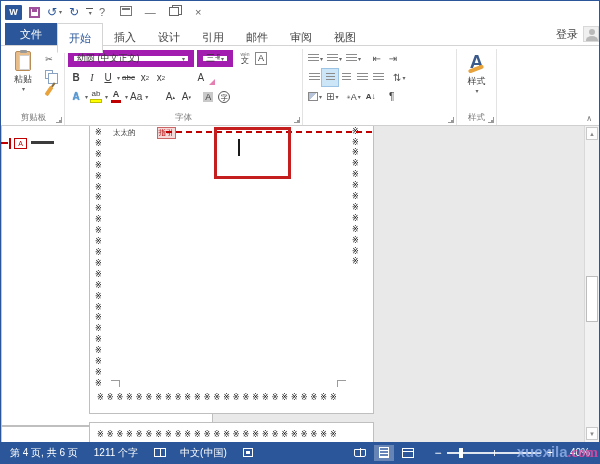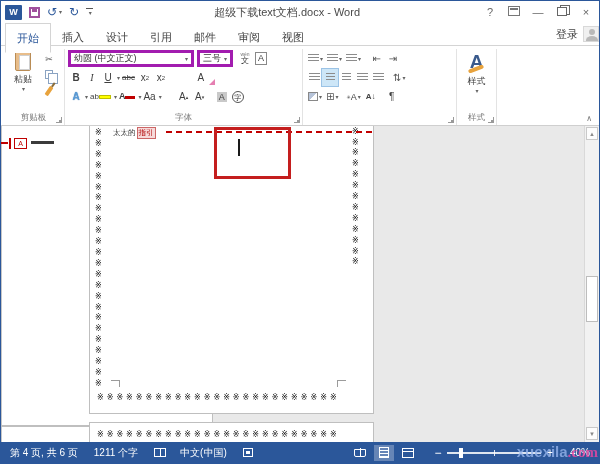--- a/index.html
+++ b/index.html
@@ -54,31 +54,31 @@
   .clipboard-ic::after { content:""; position:absolute; left:3px; top:3px; width:9px; height:13px; background:#fff; border:1px solid #cfcfcf; }
   .paste-label { font-size:9px; margin-top:2px; color:#3f3f3f; }
   .clip-col { display:flex; flex-direction:column; gap:1px; padding-top:2px; }
   .mini { width:18px; height:15px; display:flex; align-items:center; justify-content:center; font-size:9px; color:#555; }
   .copy-ic { width:8px; height:9px; border:1px solid #8aa3c2; background:#fff; position:relative; }
   .copy-ic::before { content:""; position:absolute; left:2px; top:2px; width:8px; height:9px; border:1px solid #8aa3c2; background:#fff; }
   .brush-ic { width:4px; height:10px; background:#e8a33d; transform:rotate(35deg); border-radius:1px; position:relative; }
   .brush-ic::after { content:""; position:absolute; left:1px; top:-5px; width:2px; height:5px; background:#8a6d3b; }
   
   .g-font { width:238px; }
-  .combo { border:3px solid #a21caf; height:17px; background:#fff; display:flex; align-items:center; padding:0 3px; font-size:9px; color:#333; }
+  .combo { border:6px solid #a21caf; height:17px; background:#fff; display:flex; align-items:center; padding:0 3px; font-size:9px; color:#333; }
   .combo .name { flex:1; white-space:nowrap; overflow:hidden; }
   .stack { display:flex; flex-direction:column; align-items:center; line-height:1; }
   .stack .top { font-size:5px; color:#777; }
   .stack .bot { font-size:8px; color:#333; }
   .boxA { border:1px solid #888; padding:0 2px; font-size:9px; line-height:11px; }
   .b { font-weight:bold; } .i { font-style:italic; font-family:"Liberation Serif",serif; }
   .u { text-decoration:underline; } .st { text-decoration:line-through; font-size:8px; }
   .subsc { font-size:6px; vertical-align:-2px; } .supsc { font-size:6px; vertical-align:4px; }
   .fx-a { color:#5b9bd5; font-weight:bold; text-shadow:0 0 1px #2e74b5; }
-  .hl { display:flex; flex-direction:row; align-items:center; line-height:1; }
+  .hl { display:flex; flex-direction:column; align-items:center; line-height:1; }
   .hl .bar { width:12px; height:4px; margin-top:1px; }
   .bar-yellow { background:#ffff00; border:1px solid #c0c000; }
   .bar-red { background:#c00000; height:3px !important; width:10px !important; }
   .clear-a { position:relative; font-size:10px; }
   .clear-a::after { content:""; position:absolute; right:-6px; bottom:1px; width:0; height:0;
     border-left:6px solid transparent; border-bottom:6px solid #e57fb1; }
   .tiny-up { font-size:5px; vertical-align:6px; color:#444; }
   .tiny-dn { font-size:5px; vertical-align:-1px; color:#444; }
   .shade-a { background:#c9c9c9; padding:0 2px; font-size:9px; }
   .circ { width:12px; height:12px; border:1px solid #555; border-radius:50%; font-size:7px; line-height:11px; text-align:center; color:#333; }
@@ -105,21 +105,21 @@
   .canvas { position:relative; height:316px; background:#e9e9e9; overflow:hidden; }
   .page { position:absolute; background:#fff; border:1px solid #bfbfbf; }
   .page1 { left:88px; top:-12px; width:285px; height:300px; border-top:none; }
   .markup1 { left:372px; top:-12px; width:212px; height:300px; background:#fff; border:1px solid #bfbfbf; border-top:none; border-left:1px solid #c6c6c6; }
   .page2 { left:88px; top:296px; width:285px; height:26px; }
   .markup2 { left:372px; top:296px; width:212px; height:26px; background:#fff; border:1px solid #bfbfbf; border-left:1px solid #c6c6c6; }
   .bcol { position:absolute; width:10px; font-size:8px; line-height:10.9px; word-break:break-all; color:#1a1a1a; top:14px; }
   .bcol.l { left:5px; } .bcol.r { left:262px; }
   .brow { position:absolute; left:7px; right:5px; font-size:8px; letter-spacing:3px; white-space:nowrap; overflow:hidden; color:#1a1a1a; }
   .brow.bottom { top:279px; } .brow.top2 { top:7px; }
-  .annot-text { position:absolute; left:23px; top:13px; font-size:7.5px; color:#333; white-space:nowrap; display:flex; align-items:center; }
+  .annot-text { position:absolute; left:23px; top:13px; font-size:7.5px; color:#333; white-space:nowrap; display:flex; align-items:center;gap:20px; }
   .annot-text .mark { color:#b00000; border:1px solid #cc6666; background:#f6dada; padding:0 1px; margin-left:1px; }
   .dash-line { position:absolute; left:76px; right:1px; top:17px; border-top:2px dashed #c00000; }
   .corner { position:absolute; width:9px; height:7px; top:266px; }
   .corner.cl { left:21px; border-top:1px solid #9b9b9b; border-right:1px solid #9b9b9b; }
   .corner.cr { left:247px; border-top:1px solid #9b9b9b; border-left:1px solid #9b9b9b; }
   .c-dash { position:absolute; left:0; top:16px; width:7px; border-top:2px dashed #c00000; }
   .c-bar { position:absolute; left:8px; top:12px; width:2px; height:11px; background:#c00000; }
   .c-box { position:absolute; left:13px; top:12px; width:13px; height:11px; border:1px solid #c00000; color:#c00000; font-size:7px; line-height:10px; text-align:center; }
   .c-line { position:absolute; left:30px; top:15px; width:23px; height:3px; background:#3b3b3b; }
   .red-rect { position:absolute; left:213px; top:1px; width:77px; height:52px; border:3px solid #c41e1e; z-index:5; }
@@ -164,31 +164,31 @@
     <span class="undo-wrap">
       <span class="glyph-blue">↺</span>
       <span class="car">▾</span>
     </span>
     <span class="glyph-blue">↻</span>
     <span class="qat-more">
         <i></i>
         <span class="car">▾</span>
       </span>
   </div>
-  <div class="title-text">超级下载text文档.docx - Word</div>
   <div class="win-controls">
     <span class="wc">?</span>
     <span class="wc"><span class="ic-ribbonopt"></span></span>
     <span class="wc">—</span>
     <span class="wc"><span class="ic-restore"></span></span>
     <span class="wc">×</span>
   </div>
 </div>
 
 <div class="tabrow">
+  <div class="file-tab">文件</div>
   <div class="tab active">开始</div>
   <div class="tab">插入</div>
   <div class="tab">设计</div>
   <div class="tab">引用</div>
   <div class="tab">邮件</div>
   <div class="tab">审阅</div>
   <div class="tab">视图</div>
   <div class="signin">
     <span>登录</span>
     <span class="avatar"></span>

